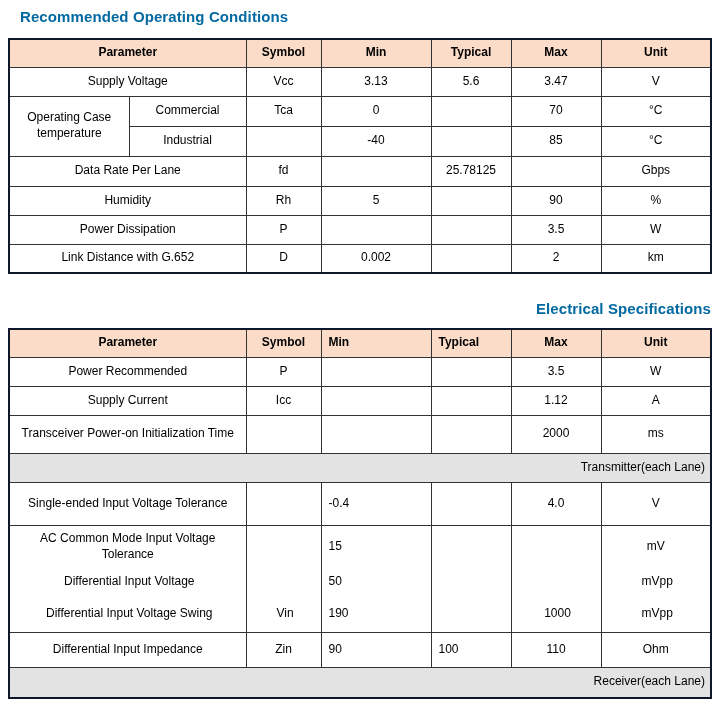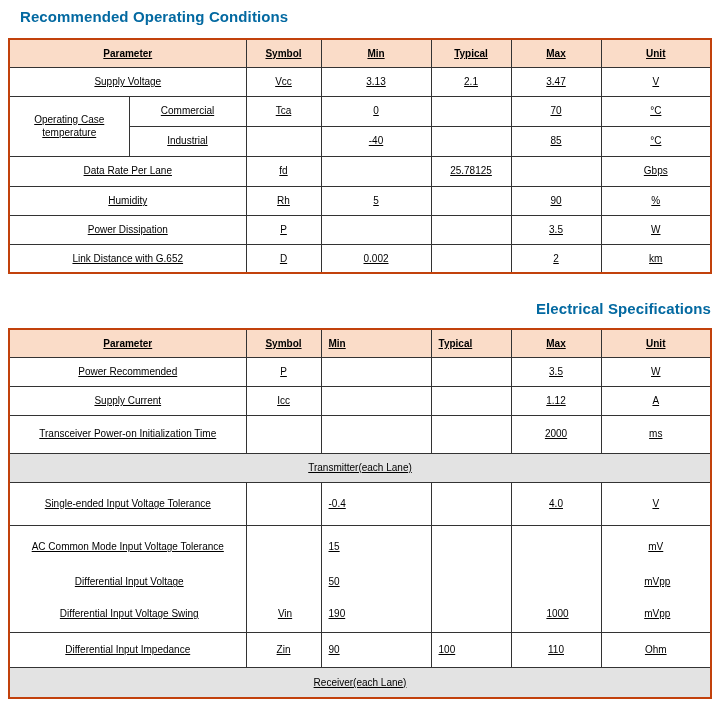--- a/index.html
+++ b/index.html
@@ -11,41 +11,40 @@
   }
   .page{padding:8px 8px 0 8px;}
   .sec-title{
     font-size:15px;font-weight:bold;color:#0369a1;
     margin:0 0 0 12px;letter-spacing:.1px;
   }
   .t2-title{margin-top:26px;text-align:right;}
   table.spec{
     border-collapse:collapse;table-layout:fixed;
     width:702px;margin-top:13px;
-    border:2px solid #c2410c;
-    font-size:10px;
-    text-decoration:underline;
+    border:2px solid #0f172a;
+    font-size:12px;
   }
   table.t2{margin-top:11px;}
   table.spec th, table.spec td{
     border:1px solid #333;
     padding:2px 5px;
     text-align:center;vertical-align:middle;
     overflow:hidden;line-height:1.32;
   }
   table.spec th{
     background:var(--head-bg,#fadcc8);
     font-weight:bold;
   }
   td.al{text-align:left;padding-left:8px;}
   
   .t2 .lcol{text-align:left;padding-left:7px;}
   tr.section td{
     background:var(--section-bg,#e3e3e3);
-    text-align:center;font-weight:normal;
+    text-align:right;font-weight:normal;
   }
   tr.nbb > td{border-bottom:hidden;}
   tr.nbt > td{border-top:hidden;padding-left:8px;}
 </style>
 </head>
 <body>
 
 <div class="page">
 
   <h2 class="sec-title">Recommended Operating Conditions</h2>
@@ -66,21 +65,21 @@
       <th>Symbol</th>
       <th>Min</th>
       <th>Typical</th>
       <th>Max</th>
       <th>Unit</th>
     </tr>
     <tr style="height:29px">
       <td colspan="2">Supply Voltage</td>
       <td>Vcc</td>
       <td>3.13</td>
-      <td>2.1</td>
+      <td>5.6</td>
       <td>3.47</td>
       <td>V</td>
     </tr>
     <tr style="height:30px">
       <td rowspan="2">Operating Case temperature</td>
       <td class="al">Commercial</td>
       <td>Tca</td>
       <td>0</td>
       <td></td>
       <td>70</td>

